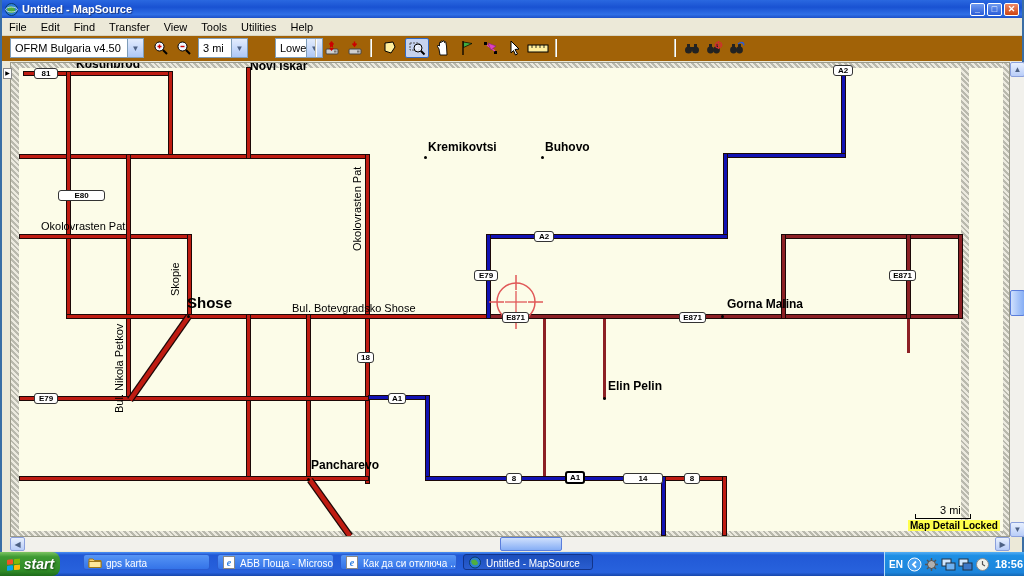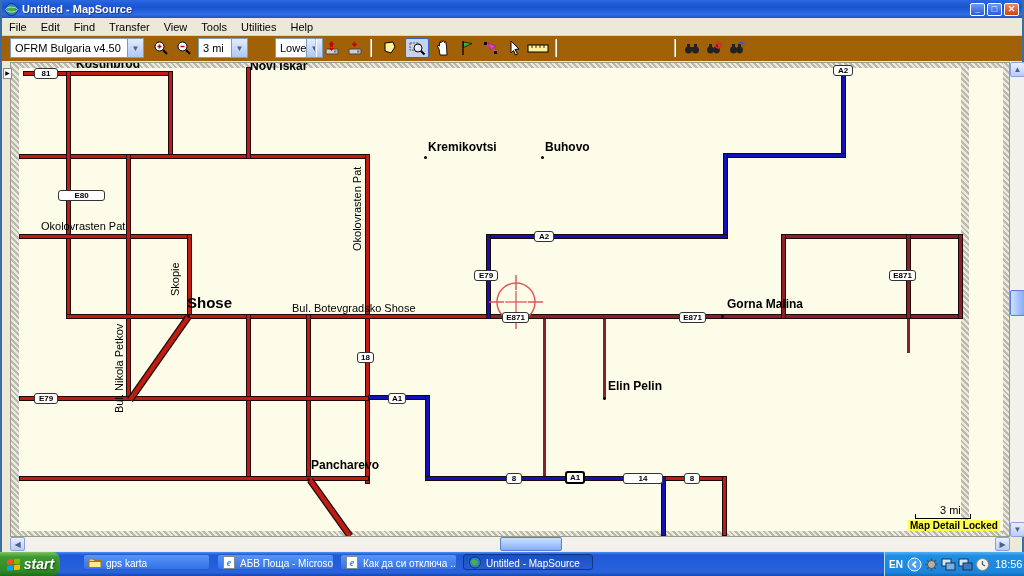--- a/index.html
+++ b/index.html
@@ -94,21 +94,21 @@
     background:linear-gradient(180deg,#5695f5,#3473e8); border:1px solid #2a5cd0;
     color:#fff; font-size:10px; display:flex; align-items:flex-end; padding:0 4px;
     overflow:hidden; white-space:nowrap; }
   .task.active { background:linear-gradient(180deg,#1c4ebc,#2a5ed0); border-color:#12348a; }
   .task .ticon { width:14px; height:13px; margin-right:4px; flex:0 0 auto; }
   #tray { position:absolute; right:0; top:0; width:140px; height:24px;
     background:linear-gradient(180deg,#54aef5 0%,#1e8fe4 15%,#1c85dc 85%,#1468b4 100%);
     border-left:1px solid #b5dcf8; display:flex; align-items:center; padding:0 4px; gap:2px; }
   #tray-lang { color:#fff; font-size:10px; font-weight:bold; margin-right:2px; }
   .tray-ic { width:15px; height:15px; flex:0 0 auto; }
-  #tray-clock { color:#fff; font-size:11px; margin-left:3px; }
+  #tray-clock { color:#fff; font-size:11px; margin-left:3px;font-weight:bold; }
   svg { display:block; }
 </style>
 </head>
 <body>
 
 <div id="app">
 
   <div id="titlebar">
     <svg id="title-icon" viewBox="0 0 13 13">
       <circle cx="6.5" cy="6.5" r="6" fill="#2d7fd4" stroke="#0a3a6a"></circle>

